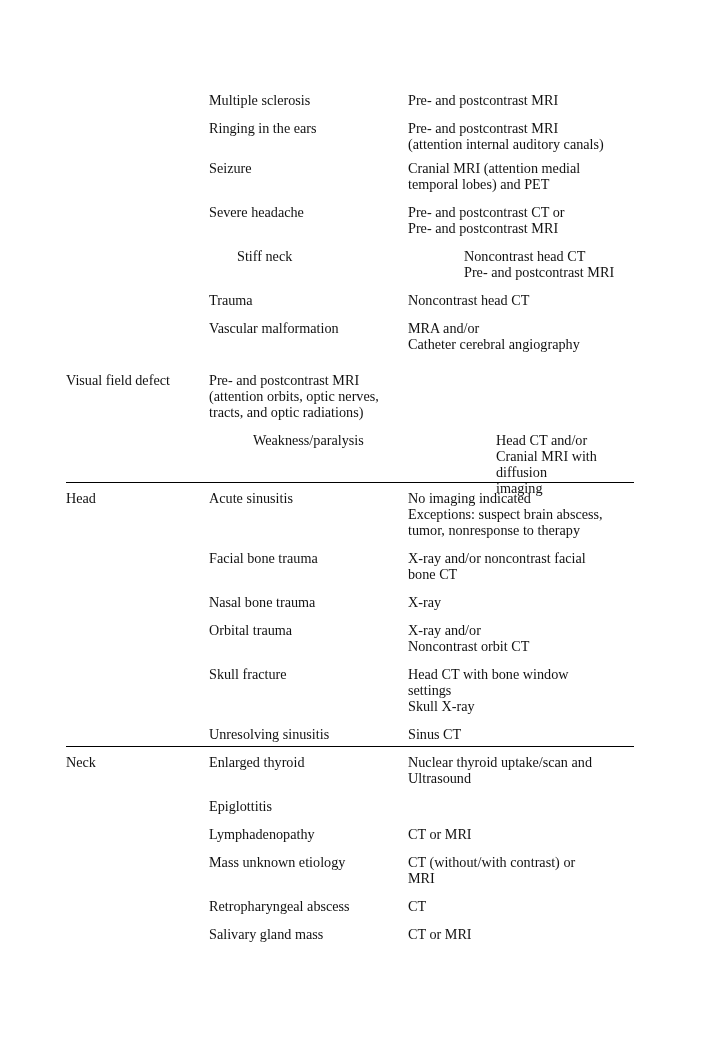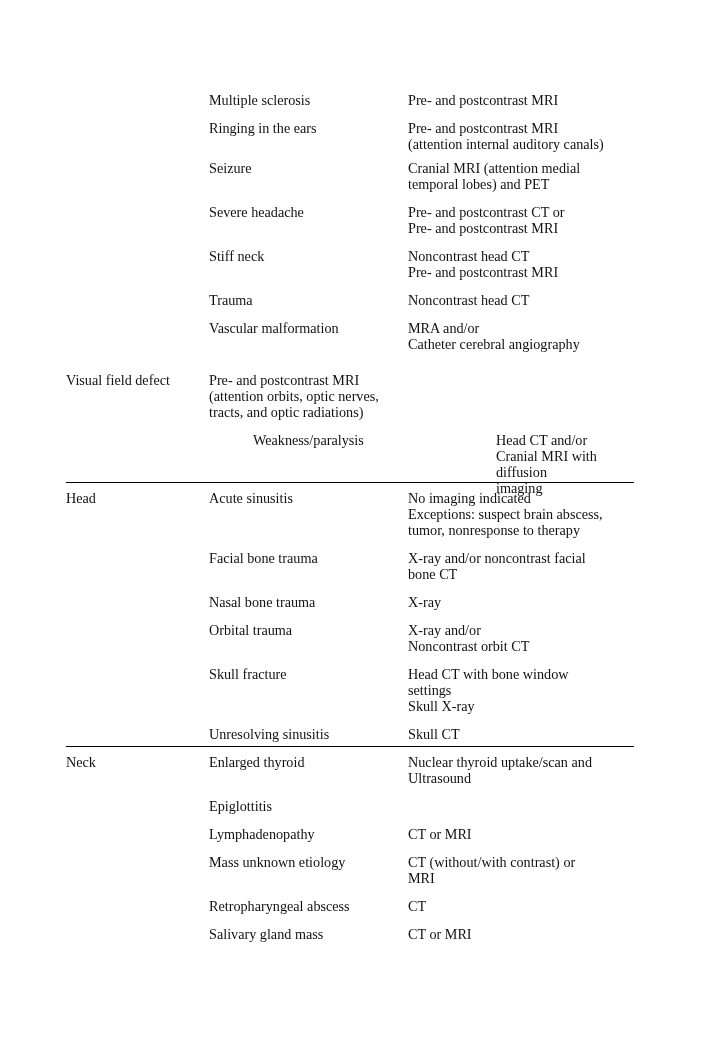--- a/index.html
+++ b/index.html
@@ -40,21 +40,21 @@
         <div class="cell c2">Seizure</div>
         <div class="cell c3">Cranial MRI (attention medial
 temporal lobes) and PET</div>
       </div>
       <div class="row" style="min-height: 32px; margin-bottom: 12px;">
         <div class="cell c1"></div>
         <div class="cell c2">Severe headache</div>
         <div class="cell c3">Pre- and postcontrast CT or
 Pre- and postcontrast MRI</div>
       </div>
-      <div class="row" style="min-height: 32px; margin-bottom: 12px;">
+      <div class="row" style="min-height: 32px; margin-bottom: 12px; gap: 28px;">
         <div class="cell c1"></div>
         <div class="cell c2">Stiff neck</div>
         <div class="cell c3">Noncontrast head CT
 Pre- and postcontrast MRI</div>
       </div>
       <div class="row" style="min-height: 16px; margin-bottom: 12px;">
         <div class="cell c1"></div>
         <div class="cell c2">Trauma</div>
         <div class="cell c3">Noncontrast head CT</div>
       </div>
@@ -107,21 +107,21 @@
       <div class="row" style="min-height: 48px; margin-bottom: 12px;">
         <div class="cell c1"></div>
         <div class="cell c2">Skull fracture</div>
         <div class="cell c3">Head CT with bone window
 settings
 Skull X-ray</div>
       </div>
       <div class="row" style="min-height: 16px; margin-bottom: 12px;">
         <div class="cell c1"></div>
         <div class="cell c2">Unresolving sinusitis</div>
-        <div class="cell c3">Skull CT</div>
+        <div class="cell c3">Sinus CT</div>
       </div>
     </div>
     <div class="section bordered" style="position: absolute; left: 0px; width: 568px; top: 654px; padding-top: 7px;">
       <div class="row" style="min-height: 32px; margin-bottom: 12px;">
         <div class="cell c1">Neck</div>
         <div class="cell c2">Enlarged thyroid</div>
         <div class="cell c3">Nuclear thyroid uptake/scan and
 Ultrasound</div>
       </div>
       <div class="row" style="min-height: 16px; margin-bottom: 12px;">

